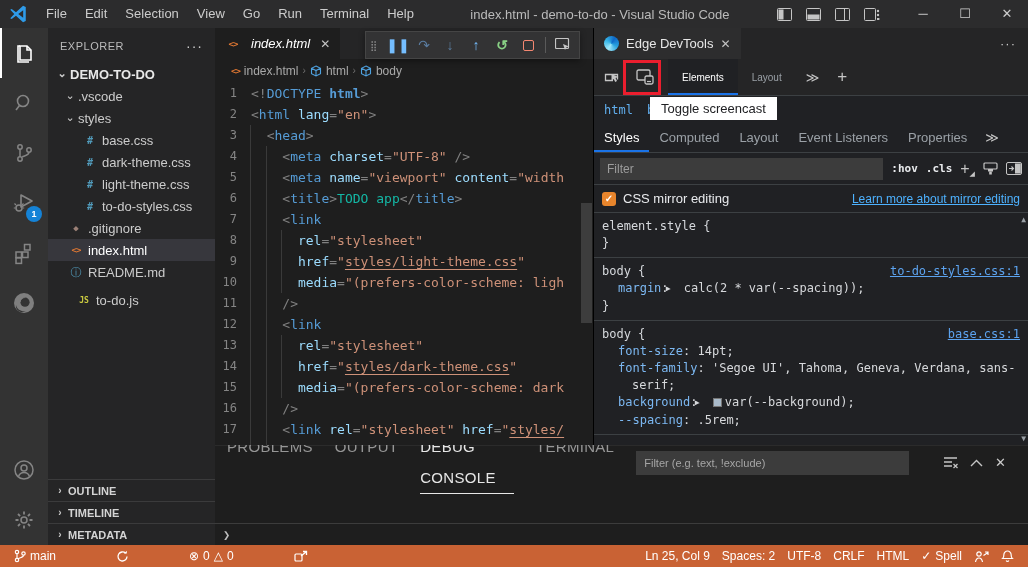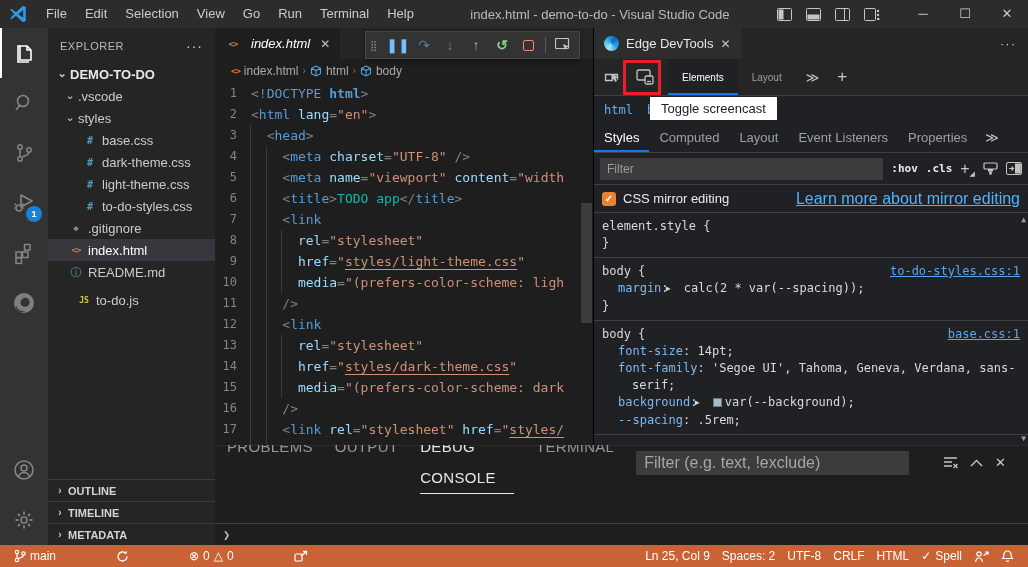--- a/index.html
+++ b/index.html
@@ -98,21 +98,21 @@
   .st-tab.active{color:#ffffff;box-shadow:inset 0 -2px 0 #1a73e8;}
   .st-more{display:flex;align-items:center;color:#c5c5c5;padding:0 8px;}
   .filter-row{height:32px;display:flex;align-items:center;padding:0 6px;gap:8px;flex:0 0 32px;border-bottom:1px solid #3c4043;}
   .dt-filter{flex:1;height:22px;background:#3c3c3c;border:none;color:#cccccc;padding:0 7px;font-size:12px;font-family:"Liberation Sans",sans-serif;min-width:40px;}
   .dt-filter::placeholder{color:#9c9c9c;}
   .pseudo{color:#e8eaed;font-family:"DejaVu Sans Mono",monospace;font-size:11px;font-weight:bold;}
   .fr-icon{color:#c5c5c5;display:flex;align-items:center;}
   .mirror-row{height:28px;display:flex;align-items:center;padding:0 8px;gap:7px;border-bottom:1px solid #3c4043;flex:0 0 28px;}
   .mirror-check{width:14px;height:14px;background:#e8852c;border-radius:3px;color:#fff;font-size:10px;display:flex;align-items:center;justify-content:center;font-weight:bold;}
   .mirror-label{color:#e8eaed;font-size:13px;}
-  .mirror-link{margin-left:auto;color:#4db2ff;font-size:16px;text-decoration:underline;white-space:nowrap;}
+  .mirror-link{margin-left:auto;color:#4db2ff;font-size:12px;text-decoration:underline;white-space:nowrap;}
   .rules{flex:1;overflow:hidden;font-family:"DejaVu Sans Mono",monospace;font-size:12px;color:#d5d8dc;position:relative;}
   .rule{border-bottom:1px solid #3c4043;padding:5px 8px 5px 8px;}
   .rule-head{display:flex;line-height:17px;}
   .rule-sel{color:#d5d8dc;}
   .rule-file{margin-left:auto;color:#5ca3ef;text-decoration:underline;white-space:nowrap;padding-left:8px;}
   .prop{line-height:17px;padding-left:30px;text-indent:-14px;}
   .pn{color:#7cb8f2;}
   .pv{color:#d7d9dc;}
   .arrow{color:#d7d9dc;font-size:8px;margin:0 4px;display:inline-block;transform:translateY(-1px);}
   .swatch{display:inline-block;width:9px;height:9px;border:1px solid #767676;margin-right:3px;vertical-align:-1px;}
@@ -122,21 +122,21 @@
 
   
   .tooltip{position:absolute;left:56px;top:69px;background:#ffffff;color:#202124;font-size:13px;padding:4px 11px;z-index:20;white-space:nowrap;}
   .annot{position:absolute;left:29px;top:32px;width:38px;height:35px;border:3px solid #eb1e2e;z-index:21;}
 
   
   .panel{flex:1;background:#1e1e1e;display:flex;flex-direction:column;min-height:0;border-top:1px solid #2b2b2b;}
   .panel-tabs{height:33px;display:flex;align-items:center;padding:0 12px;gap:22px;flex:0 0 33px;}
   .ptab{font-size:15px;color:#969696;letter-spacing:.3px;line-height:31px;}
   .ptab.active{color:#e7e7e7;border-bottom:1px solid #e7e7e7;}
-  .panel-filter{margin-left:auto;width:300px;height:24px;background:#3c3c3c;border:none;color:#fef9c3;padding:0 8px;font-size:16px;font-family:"Liberation Sans",sans-serif;}
+  .panel-filter{margin-left:auto;width:300px;height:24px;background:#3c3c3c;border:none;color:#fef9c3;padding:0 8px;font-size:11px;font-family:"Liberation Sans",sans-serif;}
   .panel-filter::placeholder{color:#a6a6a6;}
   .panel-icons{display:flex;align-items:center;gap:12px;margin:0 10px 0 12px;color:#cccccc;}
   .panel-body{flex:1;}
   .console-input{height:22px;border-top:1px solid #3c3c3c;display:flex;align-items:center;padding-left:8px;color:#c8c8c8;font-family:"DejaVu Sans Mono",monospace;font-size:12px;flex:0 0 22px;}
 
   
   .statusbar{height:22px;background:#c96234;color:#ffffff;display:flex;align-items:center;font-size:12px;flex:0 0 22px;padding:0 8px;white-space:nowrap;gap:48px;}
   .sb-item{display:flex;align-items:center;gap:4px;padding:0 6px;height:22px;}
   .sb-right{margin-left:auto;display:flex;align-items:center;}
   svg{display:block;}

